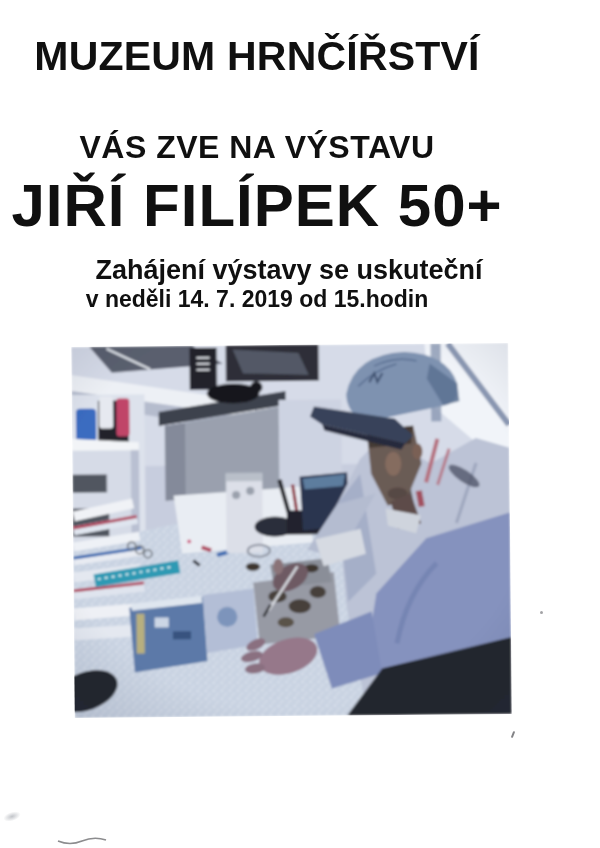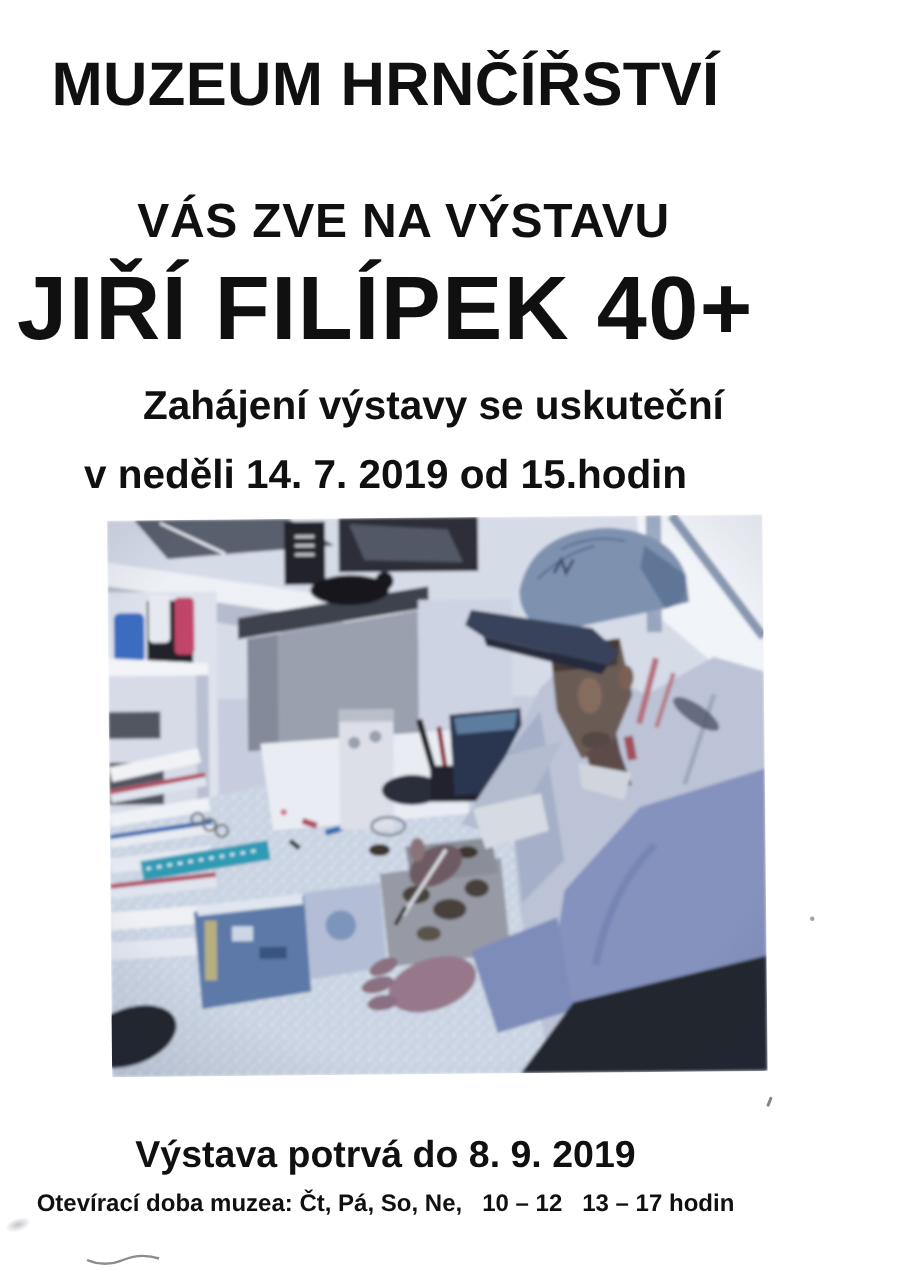--- a/index.html
+++ b/index.html
@@ -14,24 +14,24 @@
   .t{
     position:absolute;left:0;width:514px;
     text-align:center;
     font-weight:700;
     color:#101010;
     white-space:pre;
     -webkit-font-smoothing:antialiased;
   }
   .title   {top:33px; font-size:41px; letter-spacing:0.2px;}
   .address {top:91px; font-size:18px;}
-  .invite  {top:129px;font-size:32px; letter-spacing:0.5px;margin-left:12px;}
+  .invite  {top:129px;font-size:32px; letter-spacing:0.5px;}
   .artist  {top:171px;font-size:60px; letter-spacing:1px;}
   .opening1{top:255px;font-size:27px;padding-left:32px;}
-  .opening2{top:301px;font-size:27px;}
+  .opening2{top:286px;font-size:23px;}
   .duration{top:756px;font-size:25px;}
   .hours   {top:794px;font-size:16px;}
   .photo{
     position:absolute;left:73px;top:345px;width:437px;height:371px;
     transform:rotate(-0.55deg);
     transform-origin:50% 50%;
   }
   .photo svg{display:block;width:100%;height:100%;}
   
   .smudge-left{
@@ -46,21 +46,21 @@
     background:#5a5a5e;transform:rotate(22deg);opacity:.75;border-radius:1px;
   }
 </style>
 </head>
 <body>
 
 <div class="poster">
 
   <div class="t title">MUZEUM HRNČÍŘSTVÍ</div>
   <div class="t invite">VÁS ZVE NA VÝSTAVU</div>
-  <div class="t artist">JIŘÍ FILÍPEK 40+</div>
+  <div class="t artist">JIŘÍ FILÍPEK 50+</div>
   <div class="t opening1">Zahájení výstavy se uskuteční</div>
   <div class="t opening2">v neděli 14. 7. 2019 od 15.hodin</div>
 
   <div class="photo">
     <svg viewBox="0 0 433 372" preserveAspectRatio="none">
       <defs>
         <filter id="soft" x="-5%" y="-5%" width="110%" height="110%">
             <feGaussianBlur stdDeviation="1"></feGaussianBlur>
           </filter>
         <pattern id="speck" width="8" height="8" patternUnits="userSpaceOnUse">
@@ -229,22 +229,20 @@
         <g>
           <ellipse cx="12" cy="345" rx="32" ry="19" transform="rotate(-20 12 345)" fill="#24262d"></ellipse>
           <polygon points="270,372 305,325 433,295 433,372" fill="#24262d"></polygon>
         </g>
 
         <rect x="0" y="0" width="433" height="372" fill="url(#vig)"></rect>
       </g>
     </svg>
   </div>
 
-  <div class="t duration">Výstava potrvá do 8. 9. 2019</div>
-  <div class="t hours">Otevírací doba muzea: Čt, Pá, So, Ne,   10 – 12   13 – 17 hodin</div>
 
   <div class="smudge-left"></div>
   <div class="squiggle-bottom">
     <svg viewBox="0 0 50 12" width="50" height="12">
       <path d="M1,6 Q13,11 25,6 T49,5" fill="none" stroke="#3f3f42" stroke-width="1.6" opacity="0.6"></path>
     </svg>
   </div>
   <div class="speck-1"></div>
   <div class="tick-mark"></div>
 

